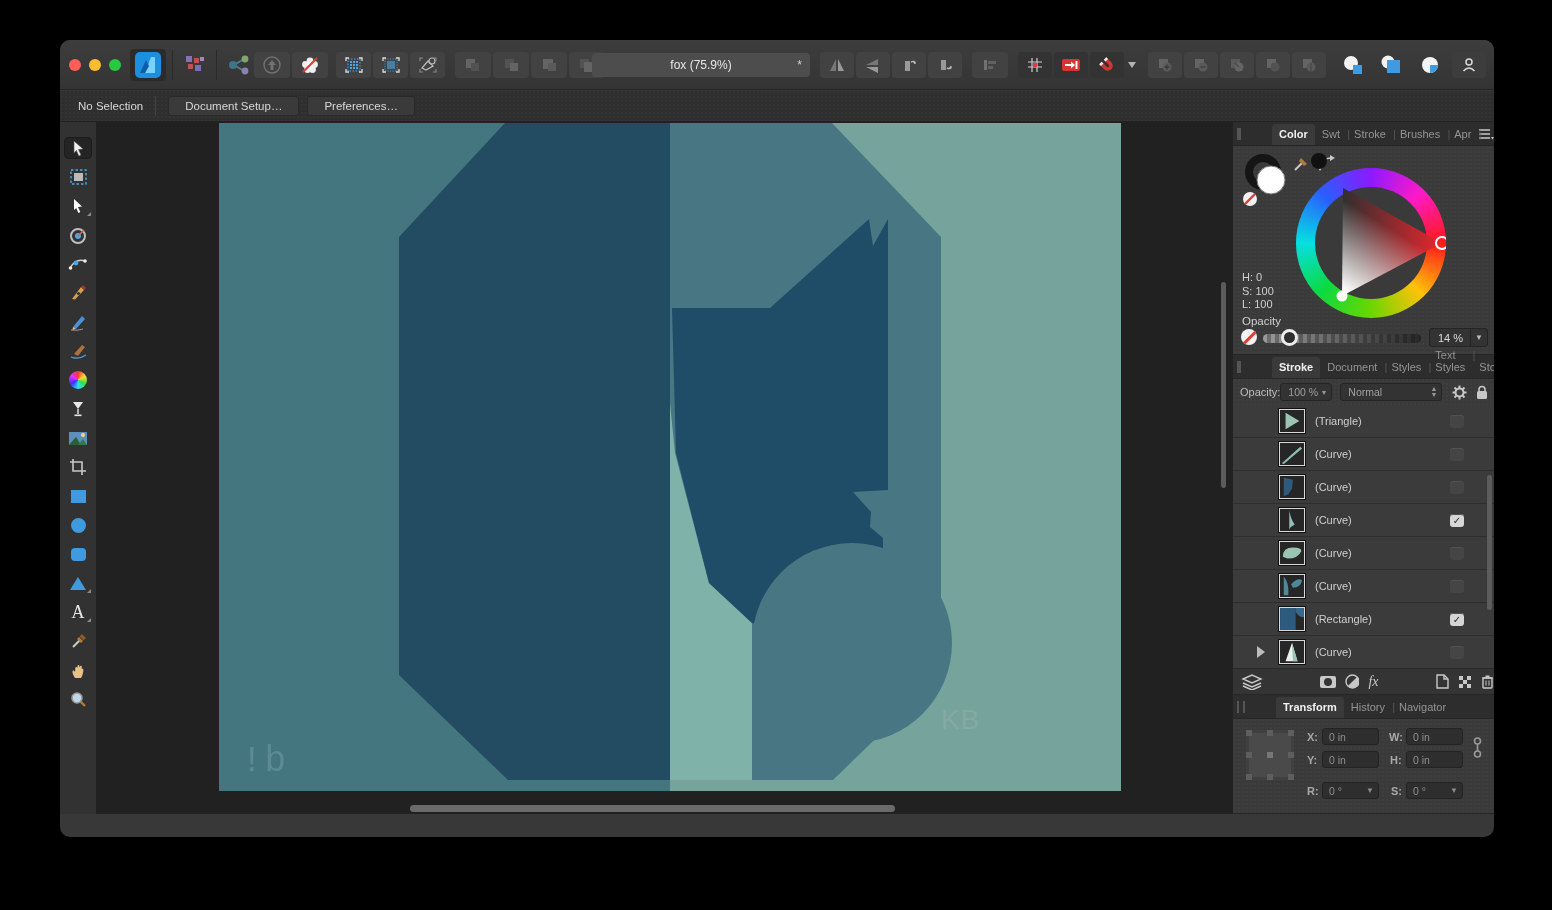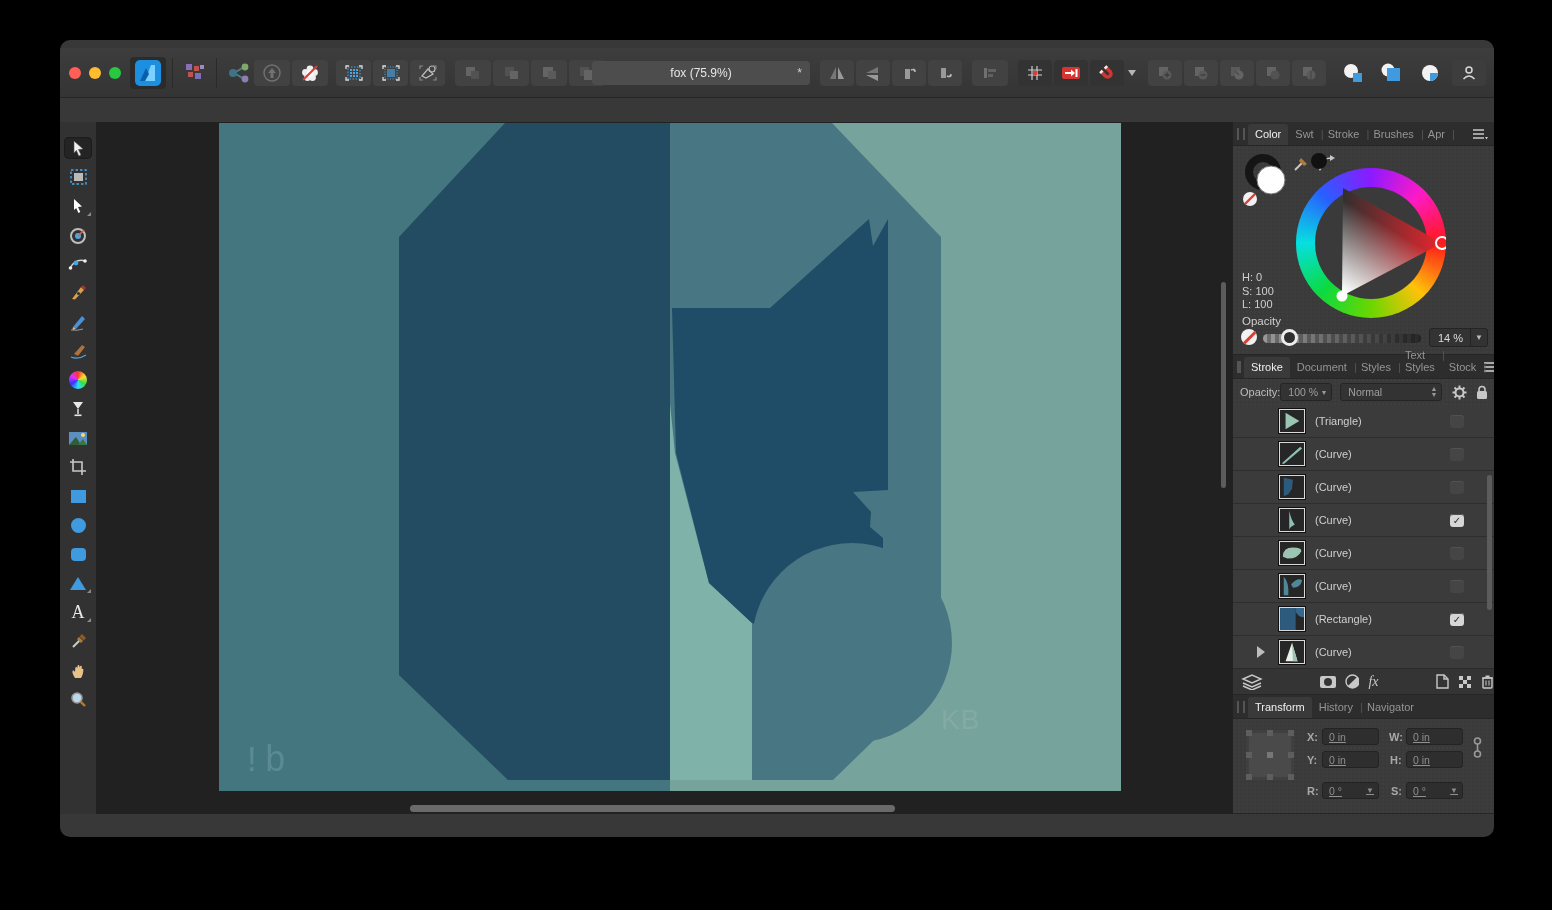--- a/index.html
+++ b/index.html
@@ -2,21 +2,21 @@
 <html><head>
 <meta charset="utf-8">
 <style>
   * { margin:0; padding:0; box-sizing:border-box; }
   html,body { width:1552px; height:910px; background:#000; font-family:"Liberation Sans",sans-serif; overflow:hidden; }
 
   .window { position:absolute; left:60px; top:40px; width:1434px; height:797px;
             background:#383838; border-radius:10px; overflow:hidden; }
 
   
-  .titlebar { position:absolute; left:0; top:8px; width:100%; height:50px;
+  .titlebar { position:absolute; left:0; top:0; width:100%; height:50px;
               background:linear-gradient(#3d3d3d,#343434); border-bottom:1px solid #252525;padding-left:17px; }
   .tl { position:absolute; top:19px; width:12px; height:12px; border-radius:50%; }
   .tbtn { position:absolute; top:12px; height:26px; background:#424242; border-radius:4px;
           display:flex; align-items:center; justify-content:center; }
   .tbtn.flat { background:transparent; }
   .tbtn.dis svg { opacity:.45; }
   .tdiv { position:absolute; top:10px; width:1px; height:30px; background:#2a2a2a; }
   .title-field { position:absolute; left:532px; top:13px; width:218px; height:24px;
                  background:#4d4d4d; border-radius:4px; color:#e6e6e6; font-size:12px;
                  display:flex; align-items:center; justify-content:center; }
@@ -48,21 +48,21 @@
   
   .rpanel { position:absolute; right:0; top:0; width:262px; height:100%; background:#3a3a3a;
             background-image:radial-gradient(#3e3e3e 1px, transparent 1px); background-size:4px 4px;
             border-left:1px solid #222; font-size:11px; color:#c9c9c9; }
   .phead { position:relative; height:24px; background:#2d2d2d; border-bottom:1px solid #262626;
            display:flex; align-items:flex-end; }
   .grip { width:8px; height:12px; margin:0 3px 5px 4px;
           border-left:2px solid #555; border-right:2px solid #555; }
   .ptab { padding:4px 7px 5px; color:#959595; font-size:11px; position:relative; }
   .ptab:not(.active):not(:last-of-type)::after { content:"|"; position:absolute; right:-3px; top:4px; color:#555; }
-  .ptab.active { background:#3a3a3a; color:#f0f0f0; font-weight:normal; border-radius:3px 3px 0 0; }
+  .ptab.active { background:#3a3a3a; color:#f0f0f0; font-weight:bold; border-radius:3px 3px 0 0;margin-left:28px; }
   .pmenu { margin-left:auto; margin-right:6px; margin-bottom:5px; }
 
   .section { position:relative; border-bottom:1px solid #262626; }
   .sec-color { height:233px; }
   .sec-layers { height:340px; }
   .sec-transform { height:119px; }
 
   
   .wheel { position:absolute; left:63px; top:46px; width:150px; height:150px; border-radius:50%;
            background:conic-gradient(hsl(270,100%,55%),hsl(315,100%,55%),hsl(0,100%,55%),hsl(45,100%,52%),
@@ -102,21 +102,21 @@
   .chk.checked .mark { display:block; }
   .expander { position:absolute; left:24px; top:10px; width:0; height:0;
               border-top:6px solid transparent; border-bottom:6px solid transparent; border-left:8px solid #bdbdbd; }
   .list-scroll { position:absolute; right:2px; top:70px; width:5px; height:135px; background:#5c5c5c; border-radius:3px; }
   .layers-foot { position:absolute; left:0; bottom:0; width:100%; height:26px; background:#343434;
                  border-top:1px solid #2a2a2a; display:flex; align-items:center; }
 
   
   .tf-label { position:absolute; color:#a8a8a8; font-size:11px; font-weight:bold; }
   .tf-field { position:absolute; width:57px; height:17px; background:#2e2e2e; border:1px solid #232323;
-              border-radius:3px; color:#8f8f8f; font-size:10.5px; display:flex; align-items:center; padding-left:6px;text-decoration:underline; }
+              border-radius:3px; color:#8f8f8f; font-size:10.5px; display:flex; align-items:center; padding-left:6px; }
   .tf-field .caret { margin-left:auto; margin-right:4px; color:#8a8a8a; font-size:8px; }
   .anchor { position:absolute; left:16px; top:38px; width:42px; height:44px; background:#4a4a4a; border-radius:5px;
             box-shadow:0 0 0 3px #404040; }
   .anchor i { position:absolute; width:6px; height:6px; background:#5e5e5e; }
 
   
   .statusbar { position:absolute; left:0; bottom:0; width:100%; height:23px; background:#2c2c2c;
                border-top:1px solid #1f1f1f; display:flex; align-items:center; color:#b4b4b4; font-size:11.5px; }
   .statusbar b { color:#f2f2f2; }
   .statusbar span { white-space:pre; }
@@ -380,20 +380,26 @@
       </svg>
     </div>
     <div class="tbtn" style="left:1392px;width:34px;background:#3d3d3d">
       <svg width="18" height="18" viewBox="0 0 18 18">
         <circle cx="9" cy="6" r="3" fill="none" stroke="#d8d8d8" stroke-width="1.5"></circle>
         <path d="M3.5 15 q5.5 -6 11 0" fill="none" stroke="#d8d8d8" stroke-width="1.5"></path>
       </svg>
     </div>
   </div>
 
+  <div class="contextbar">
+    <span class="ctx-status">No Selection</span>
+    <span class="ctx-div"></span>
+    <div class="ctx-btn">Document Setup…</div>
+    <div class="ctx-btn">Preferences…</div>
+  </div>
 
   <div class="main">
 
     <div class="tools">
       <div class="tool sel">
         <svg width="15" height="17" viewBox="0 0 15 17">
           <path d="M3 1 L12 9 L7.5 9.5 L10 15 L7.8 16 L5.4 10.4 L3 13 Z" fill="#f0f0f0" stroke="#555" stroke-width=".6"></path>
         </svg>
       </div>
       <div class="tool">

